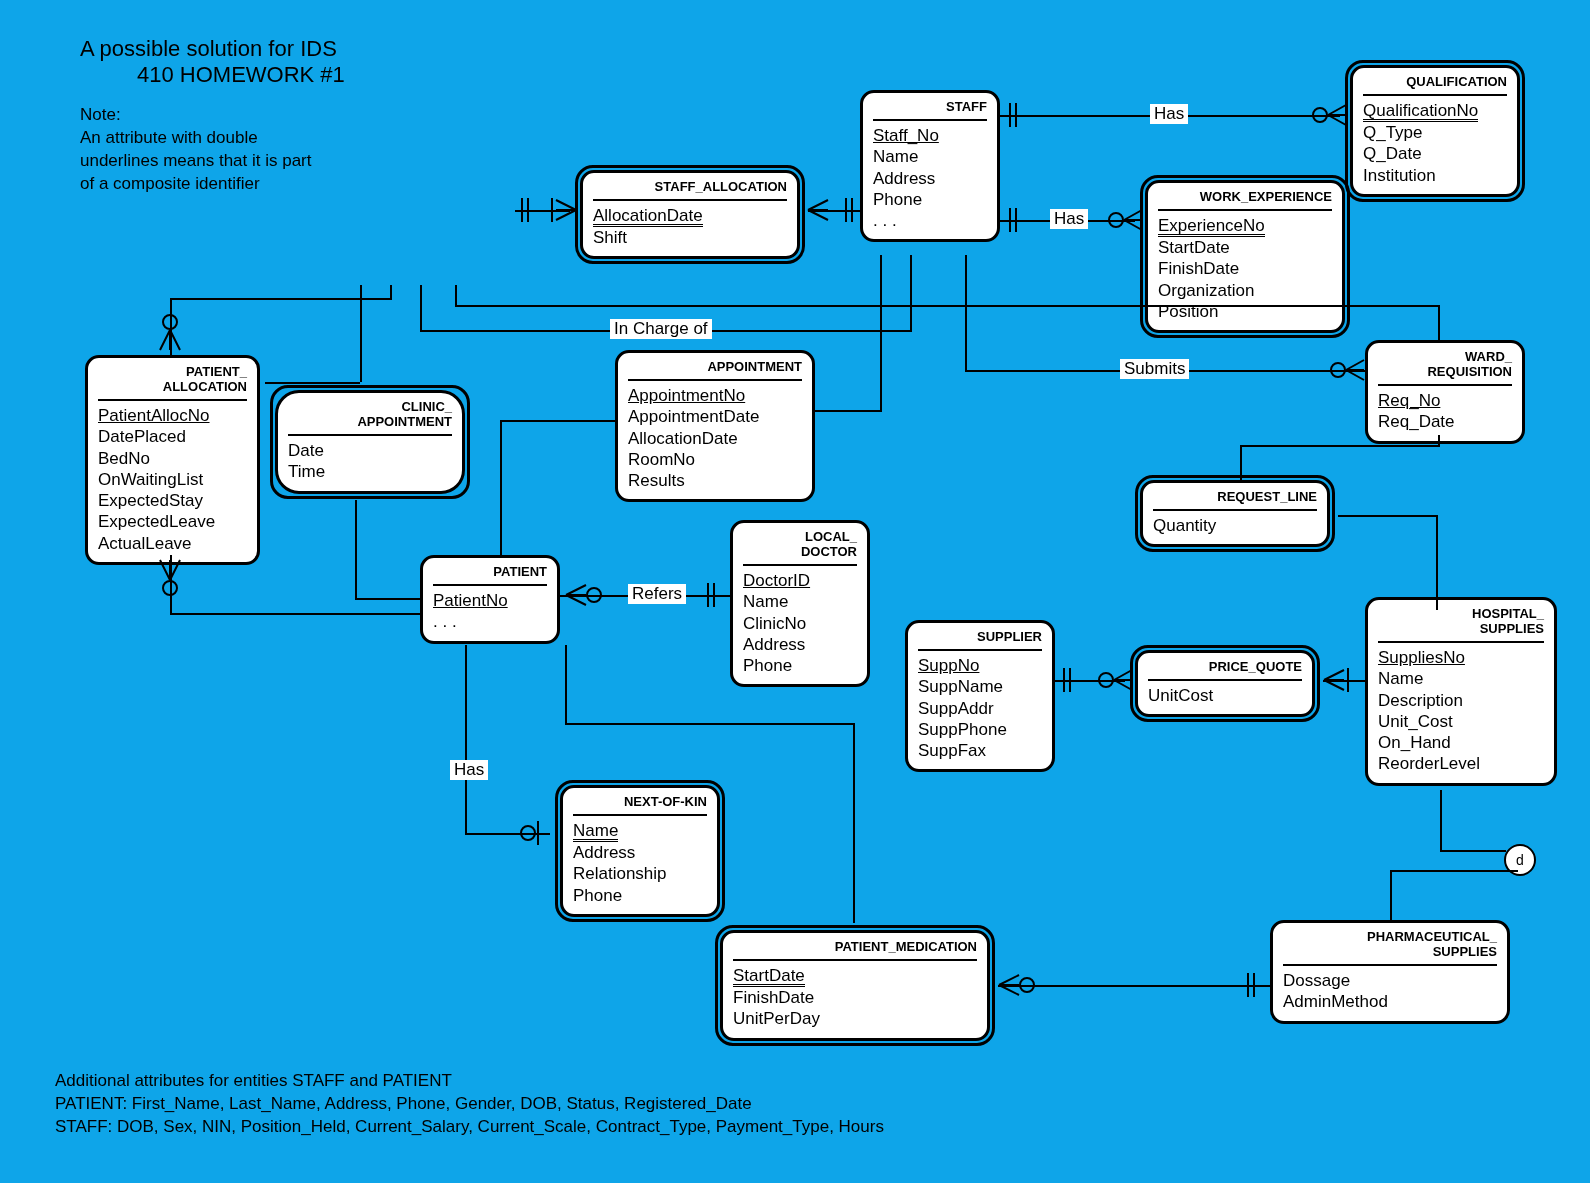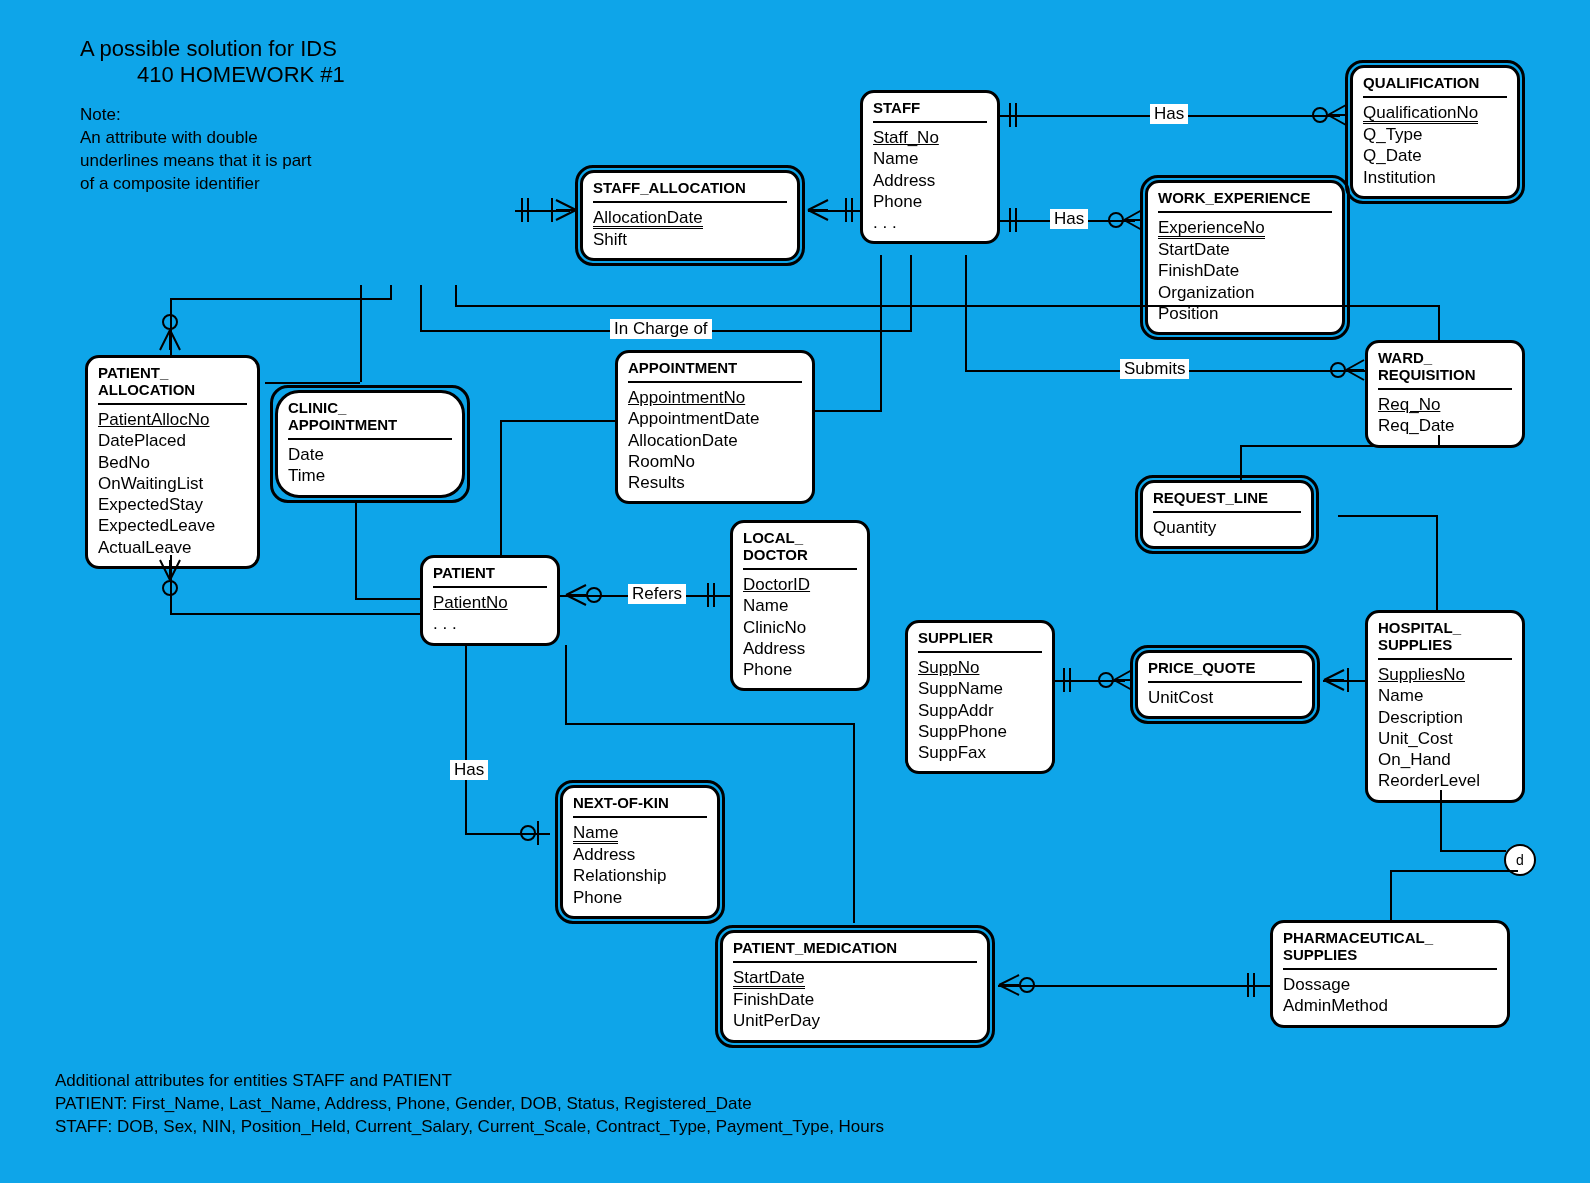--- a/index.html
+++ b/index.html
@@ -31,22 +31,22 @@
   .ent.weak::before {
     content: "";
     position: absolute;
     left: -8px; right: -8px; top: -8px; bottom: -8px;
     border: 3px solid #000;
     border-radius: 18px;
     pointer-events: none;
   }
   .ent .name {
     font-weight: bold;
-    font-size: 15px;
-    text-align: left;
+    font-size: 13px;
+    text-align: right;
     padding-bottom: 2px;
     white-space: pre;
   }
   .ent .attrs {
     border-top: 2px solid #000;
     margin-top: 3px;
     padding-top: 4px;
     font-size: 17px;
     line-height: 1.25;
   }
@@ -181,21 +181,21 @@
 
   <div class="ent" id="ent-ward-requisition" style="left:1365px; top:340px; width:160px;">
       <div class="name">WARD_
 REQUISITION</div>
       <div class="attrs">
         <div class="attr"><span class="pk">Req_No</span></div>
         <div class="attr"><span>Req_Date</span></div>
       </div>
     </div>
 
-  <div class="ent weak" id="ent-request-line" style="left:1140px; top:480px; width:174px;">
+  <div class="ent weak" id="ent-request-line" style="left:1140px; top:480px; width:190px;">
       <div class="name">REQUEST_LINE</div>
       <div class="attrs">
         <div class="attr"><span>Quantity</span></div>
       </div>
     </div>
 
   <div class="ent" id="ent-patient" style="left:420px; top:555px; width:140px;">
       <div class="name">PATIENT</div>
       <div class="attrs">
         <div class="attr"><span class="pk">PatientNo</span></div>
@@ -226,21 +226,21 @@
       </div>
     </div>
 
   <div class="ent weak" id="ent-price-quote" style="left:1135px; top:650px; width:180px;">
       <div class="name">PRICE_QUOTE</div>
       <div class="attrs">
         <div class="attr"><span>UnitCost</span></div>
       </div>
     </div>
 
-  <div class="ent" id="ent-hospital-supplies" style="left:1365px; top:610px; width:160px;">
+  <div class="ent" id="ent-hospital-supplies" style="left:1365px; top:597px; width:192px;">
       <div class="name">HOSPITAL_
 SUPPLIES</div>
       <div class="attrs">
         <div class="attr"><span class="pk">SuppliesNo</span></div>
         <div class="attr"><span>Name</span></div>
         <div class="attr"><span>Description</span></div>
         <div class="attr"><span>Unit_Cost</span></div>
         <div class="attr"><span>On_Hand</span></div>
         <div class="attr"><span>ReorderLevel</span></div>
       </div>

